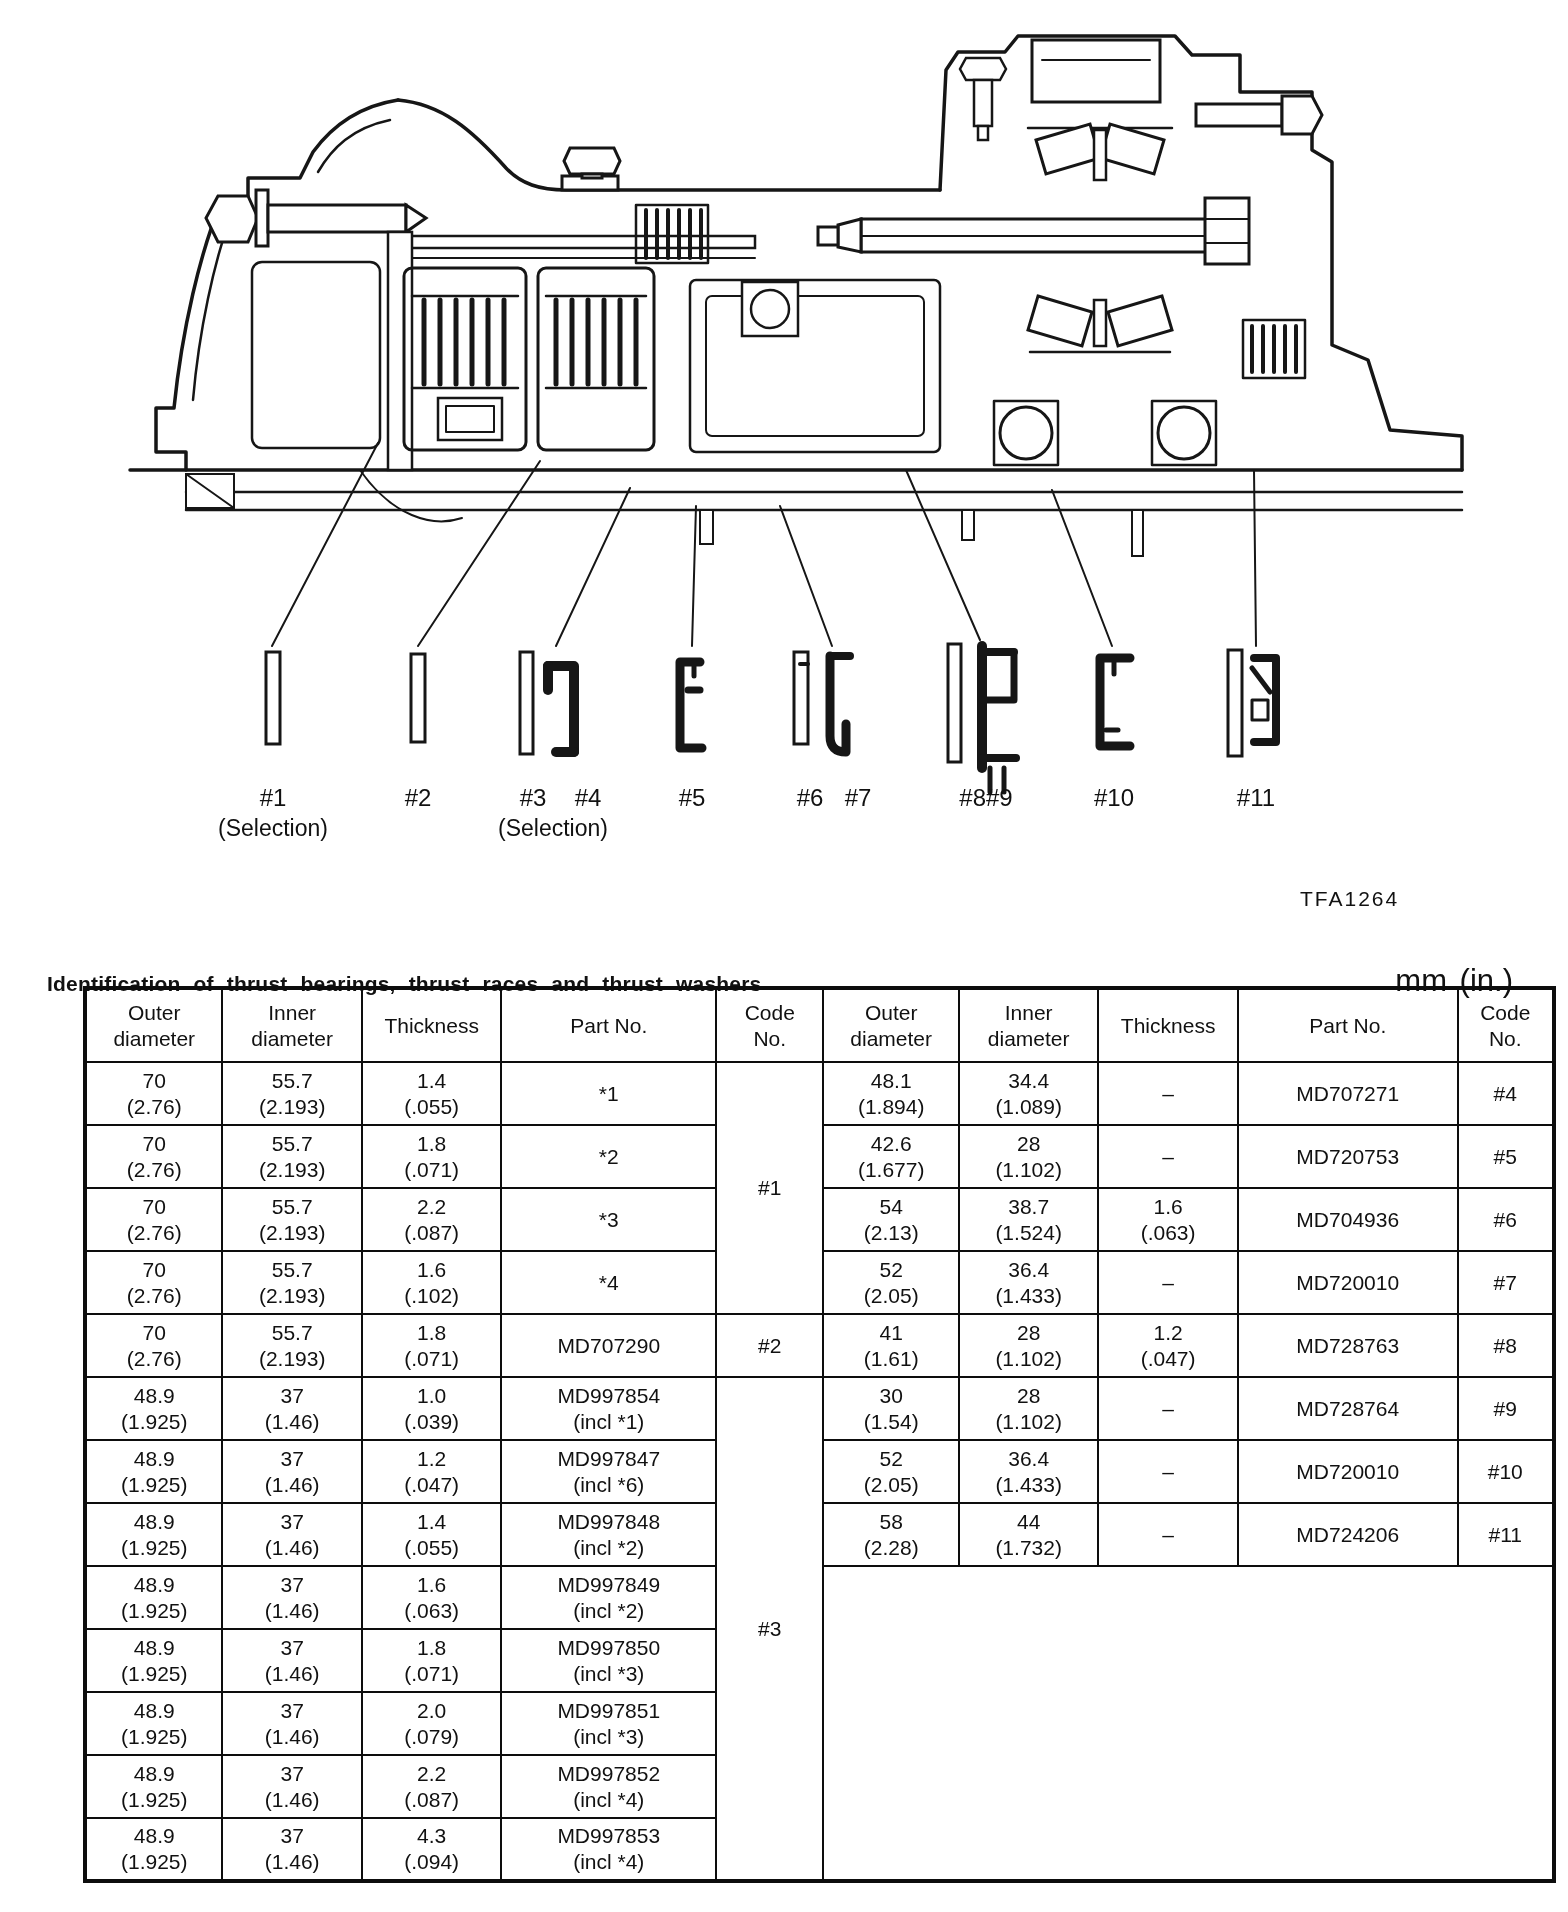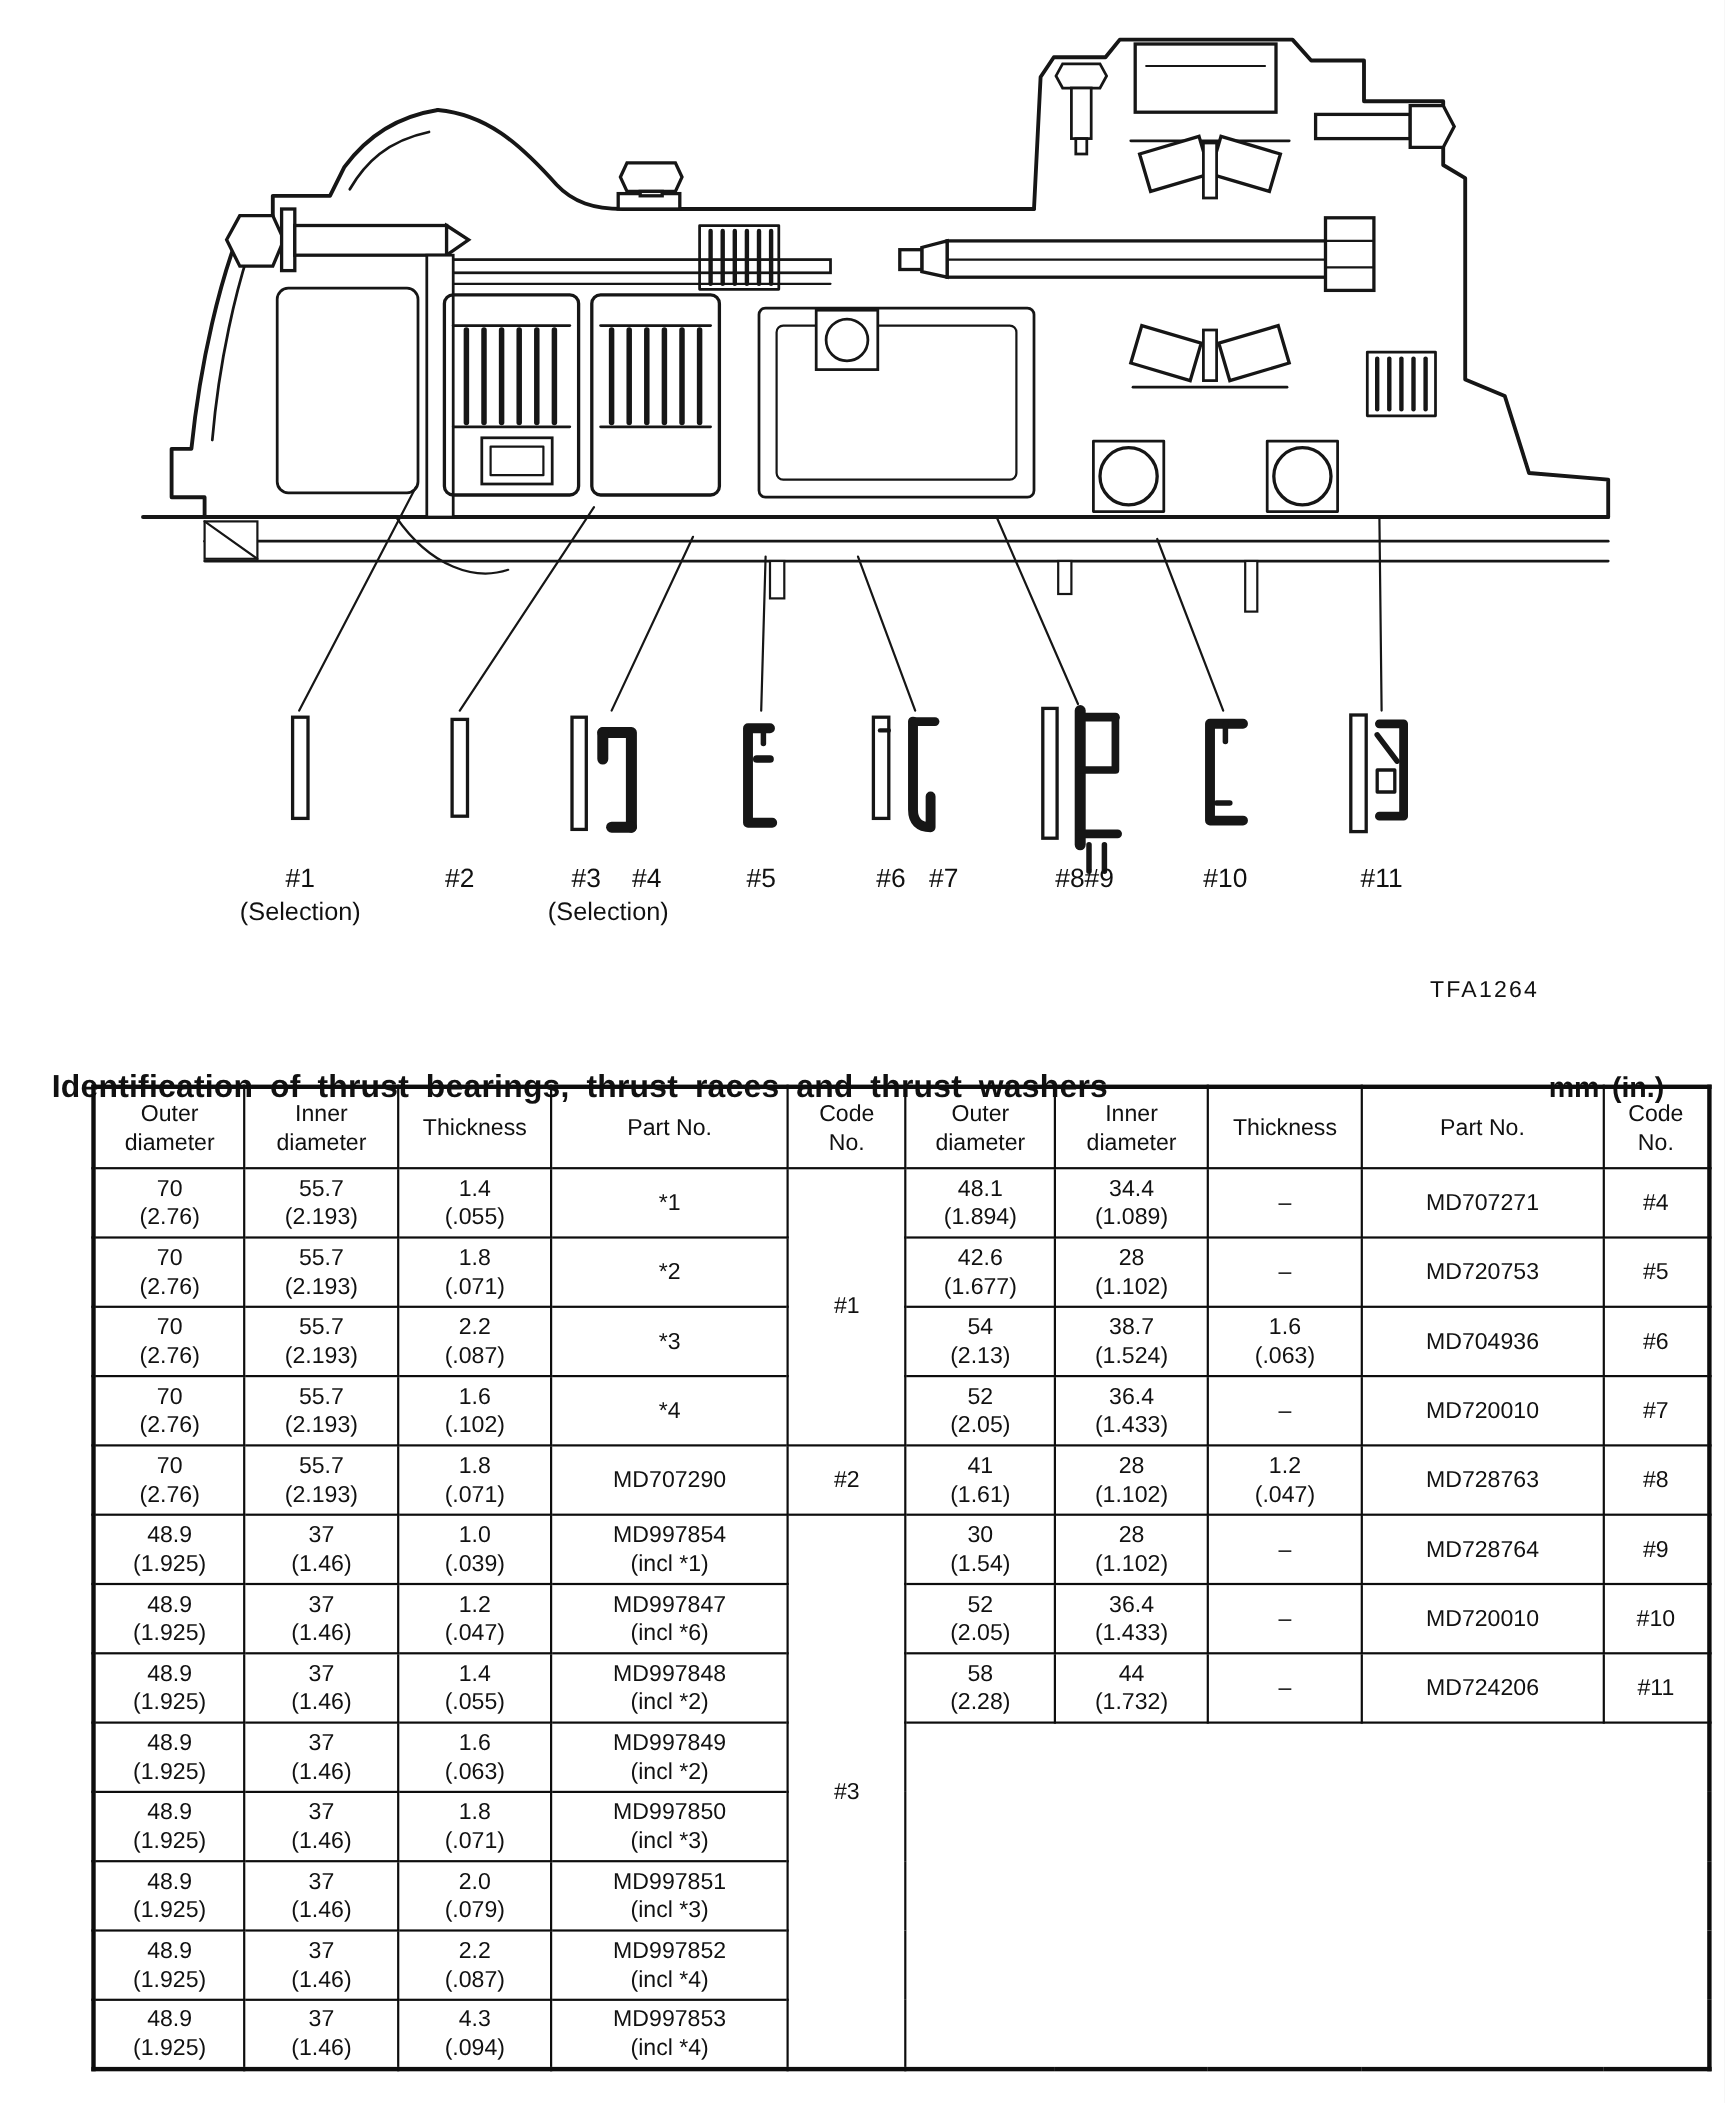--- a/index.html
+++ b/index.html
@@ -7,22 +7,22 @@
     position:relative;width:1568px;height:1912px;background:#ffffff;
     font-family:"Liberation Sans",sans-serif;color:#111;overflow:hidden;
   }
   #diagram{position:absolute;left:0;top:0;}
   .ln{stroke:#161616;fill:none;stroke-linecap:round;stroke-linejoin:round;}
   .fillw{fill:#ffffff;stroke:#161616;}
   .callout-label{font-family:"Liberation Sans",sans-serif;font-size:24px;fill:#111;text-anchor:middle;}
   .callout-sub{font-family:"Liberation Sans",sans-serif;font-size:23px;fill:#111;text-anchor:middle;}
   .figcode{font-family:"Liberation Sans",sans-serif;font-size:21px;fill:#111;letter-spacing:2px;}
   #title-row{position:absolute;left:47px;top:938px;width:1474px;display:flex;justify-content:space-between;align-items:baseline;}
-  #section-title{font-size:29px;font-weight:bold;letter-spacing:.2px;word-spacing:7px;margin-top:34px;}
-  #units-label{font-size:26px;font-weight:bold;word-spacing:4px;padding-right:8px;margin-left:20px;}
+  #section-title{font-size:21px;font-weight:bold;letter-spacing:.2px;word-spacing:7px;margin-top:34px;}
+  #units-label{font-size:31px;font-weight:normal;word-spacing:4px;padding-right:8px;margin-left:20px;}
   #spec-table{
     position:absolute;left:40px;top:986px;width:1473px;height:894px;
     border-collapse:collapse;table-layout:fixed;font-size:21px;line-height:1.22;margin-left:43px;
   }
   #spec-table td,#spec-table th{
     border:2px solid #0d0d0d;text-align:center;vertical-align:middle;
     white-space:pre-line;padding:2px 4px;font-weight:normal;
   }
   #spec-table{border:4px solid #0d0d0d;}
   #spec-table thead tr{height:74px;}

